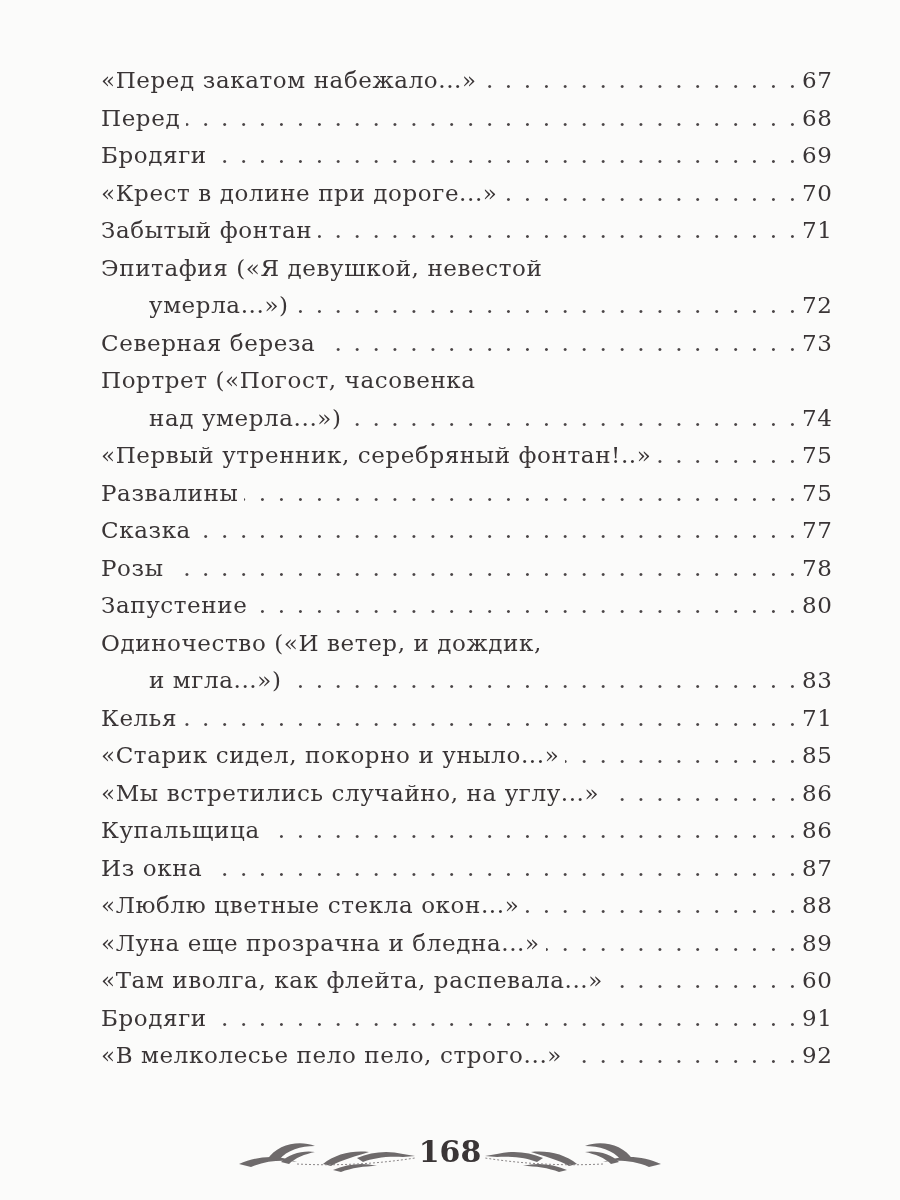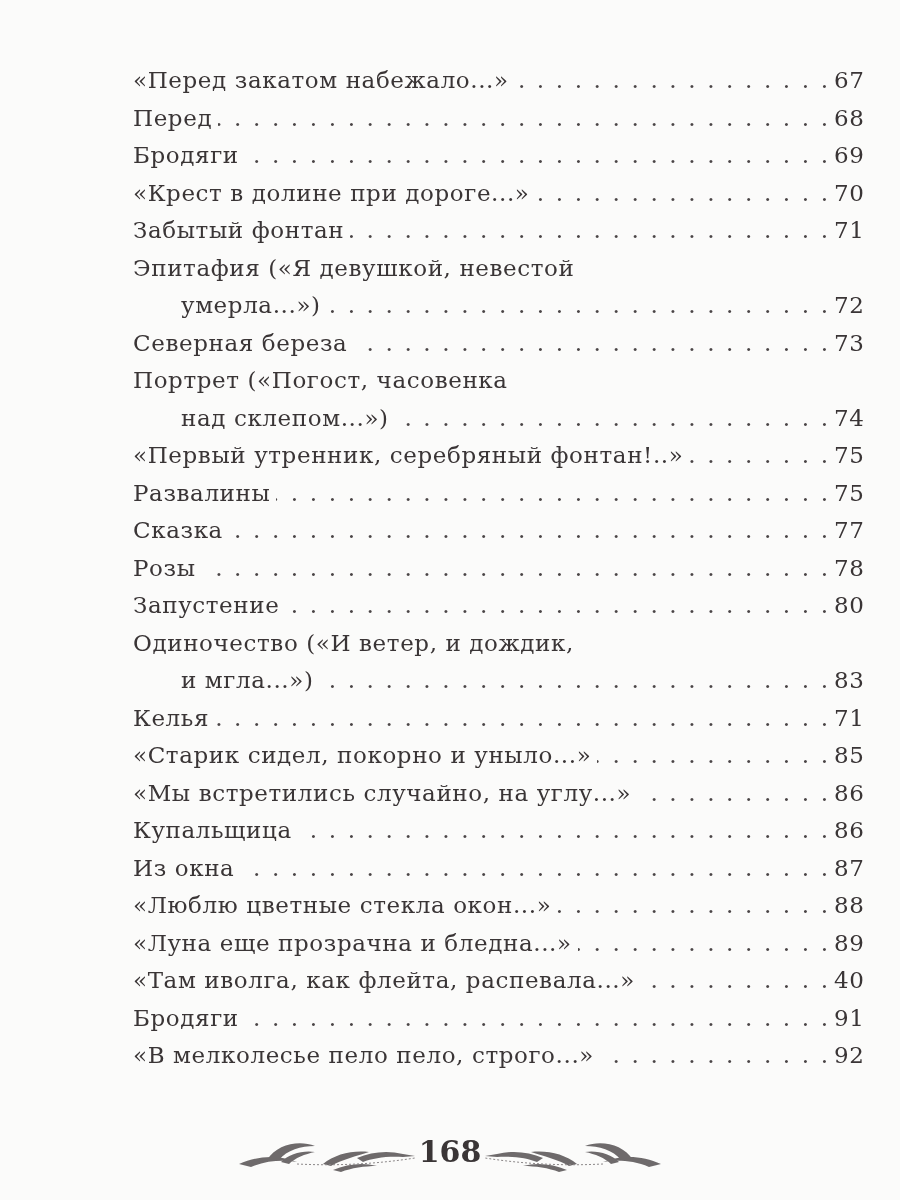--- a/index.html
+++ b/index.html
@@ -18,21 +18,20 @@
     .page {
       position: absolute;
       left: 0; top: 0;
       width: 900px; height: 1200px;
     }
     .toc {
       position: absolute;
       left: 101px;
       top: 62px;
       width: 745px;
-      margin-left: 32px;
     }
     .toc-entry {
       position: relative;
       font-size: 23px;
       line-height: 37.5px;
       letter-spacing: 0.6px;
     }
     .toc-line {
       display: flex;
       align-items: baseline;
@@ -155,21 +154,21 @@
         <span class="toc-dots"></span>
         <span class="toc-page">73</span>
       </div>
     </div>
 
     <div class="toc-entry">
       <div class="toc-line">
         <span class="toc-title">Портрет («Погост, часовенка</span>
       </div>
       <div class="toc-line cont">
-        <span class="toc-title">над склепом...»)</span>
+        <span class="toc-title">над умерла...»)</span>
         <span class="toc-dots"></span>
         <span class="toc-page">74</span>
       </div>
     </div>
 
     <div class="toc-entry">
       <div class="toc-line">
         <span class="toc-title">«Первый утренник, серебряный фонтан!..»</span>
         <span class="toc-dots"></span>
         <span class="toc-page">75</span>
@@ -273,21 +272,21 @@
         <span class="toc-title">«Луна еще прозрачна и бледна...»</span>
         <span class="toc-dots"></span>
         <span class="toc-page">89</span>
       </div>
     </div>
 
     <div class="toc-entry">
       <div class="toc-line">
         <span class="toc-title">«Там иволга, как флейта, распевала...»</span>
         <span class="toc-dots"></span>
-        <span class="toc-page">40</span>
+        <span class="toc-page">60</span>
       </div>
     </div>
 
     <div class="toc-entry">
       <div class="toc-line">
         <span class="toc-title">Бродяги</span>
         <span class="toc-dots"></span>
         <span class="toc-page">91</span>
       </div>
     </div>

